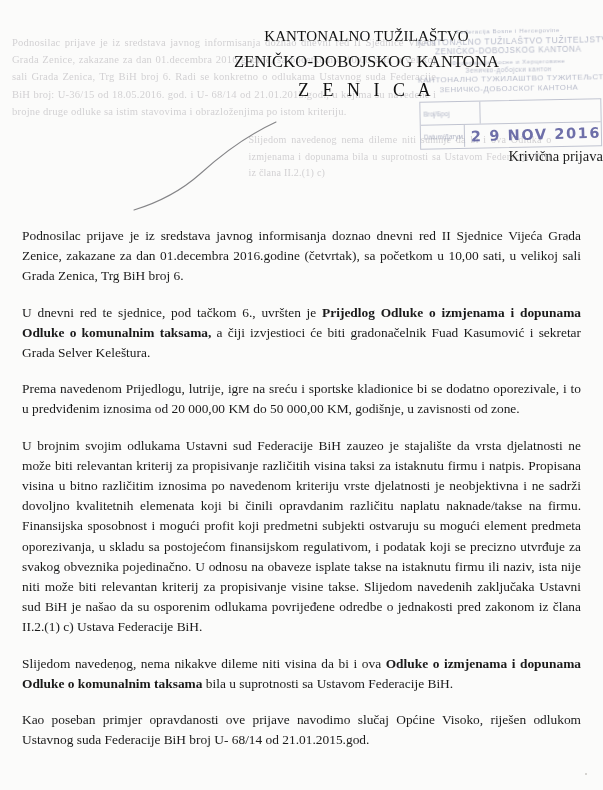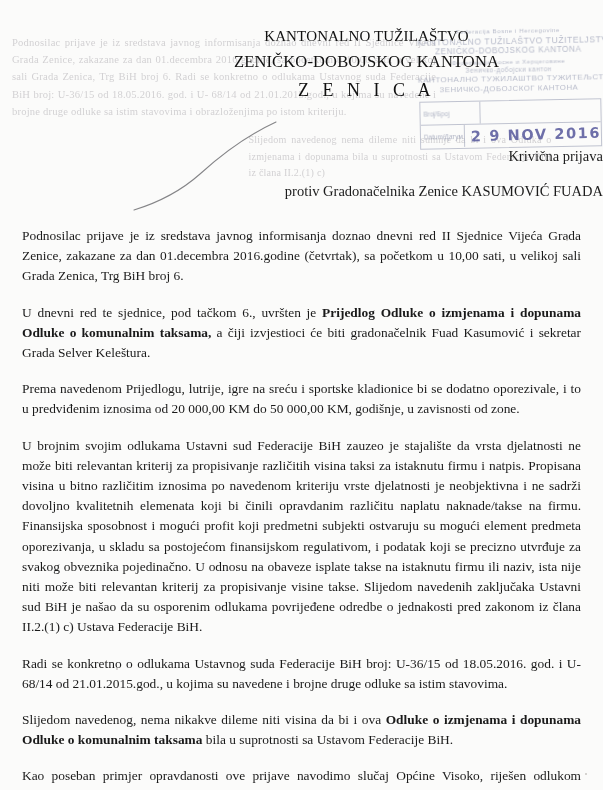--- a/index.html
+++ b/index.html
@@ -191,33 +191,31 @@
     <div class="hline" id="h2">ZENIČKO-DOBOJSKOG KANTONA</div>
     <div class="hline" id="h3">Z E N I C A</div>
   </div>
 
   <svg id="pen-curve" viewBox="0 0 160 95">
     <path d="M146,2 C120,14 92,34 70,54 C52,70 30,82 4,90" fill="none" stroke="#6a6a6e" stroke-width="1.05" stroke-linecap="round" opacity=".82"></path>
   </svg>
 
   <div id="title-block">
     <div class="hline" id="t1">Krivična prijava</div>
-    <div class="hline" id="t2">protiv Gradonačelnika Zenice KASUMOVIĆ FUADA</div>
   </div>
 
   <div id="body">
     <p>Podnosilac prijave je iz sredstava javnog informisanja doznao dnevni red II Sjednice Vijeća Grada Zenice, zakazane za dan 01.decembra 2016.godine (četvrtak), sa početkom u 10,00 sati, u velikoj sali Grada Zenica, Trg BiH broj 6.</p>
 
     <p><span>U dnevni red te sjednice, pod tačkom 6., uvršten je </span><b>Prijedlog Odluke o izmjenama i dopunama Odluke o komunalnim taksama,</b><span> a čiji izvjestioci će biti gradonačelnik Fuad Kasumović i sekretar Grada Selver Keleštura.</span></p>
 
     <p>Prema navedenom Prijedlogu, lutrije, igre na sreću i sportske kladionice bi se dodatno oporezivale, i to u predviđenim iznosima od 20 000,00 KM do 50 000,00 KM, godišnje, u zavisnosti od zone.</p>
 
     <p>U brojnim svojim odlukama Ustavni sud Federacije BiH zauzeo je stajalište da vrsta djelatnosti ne može biti relevantan kriterij za propisivanje različitih visina taksi za istaknutu firmu i natpis. Propisana visina u bitno različitim iznosima po navedenom kriteriju vrste djelatnosti je neobjektivna i ne sadrži dovoljno kvalitetnih elemenata koji bi činili opravdanim različitu naplatu naknade/takse na firmu. Finansijska sposobnost i mogući profit koji predmetni subjekti ostvaruju su mogući element predmeta oporezivanja, u skladu sa postojećom finansijskom regulativom, i podatak koji se precizno utvrđuje za svakog obveznika pojedinačno. U odnosu na obaveze isplate takse na istaknutu firmu ili naziv, ista nije niti može biti relevantan kriterij za propisivanje visine takse. Slijedom navedenih zaključaka Ustavni sud BiH je našao da su osporenim odlukama povrijeđene odredbe o jednakosti pred zakonom iz člana II.2.(1) c) Ustava Federacije BiH.</p>
 
-    <p>Radi se konkretno o odlukama Ustavnog suda Federacije BiH broj: U-36/15 od 18.05.2016. god. i U- 68/14 od 21.01.2015.god., u kojima su navedene i brojne druge odluke sa istim stavovima.</p>
 
     <p><span>Slijedom navedenog, nema nikakve dileme niti visina da bi i ova </span><b>Odluke o izmjenama i dopunama Odluke o komunalnim taksama</b><span> bila u suprotnosti sa  Ustavom Federacije BiH.</span></p>
 
     <p>Kao poseban primjer opravdanosti ove prijave navodimo slučaj Općine Visoko, riješen odlukom Ustavnog suda Federacije BiH broj U- 68/14 od 21.01.2015.god.</p>
   </div>
 
   <div class="speck" style="left:566px; top:239px; width:2px; height:2px;"></div>
   <div class="speck" style="left:116px; top:668px; width:2px; height:2px;"></div>
   <div class="speck" style="left:585px; top:773px; width:2px; height:2px;"></div>
 

